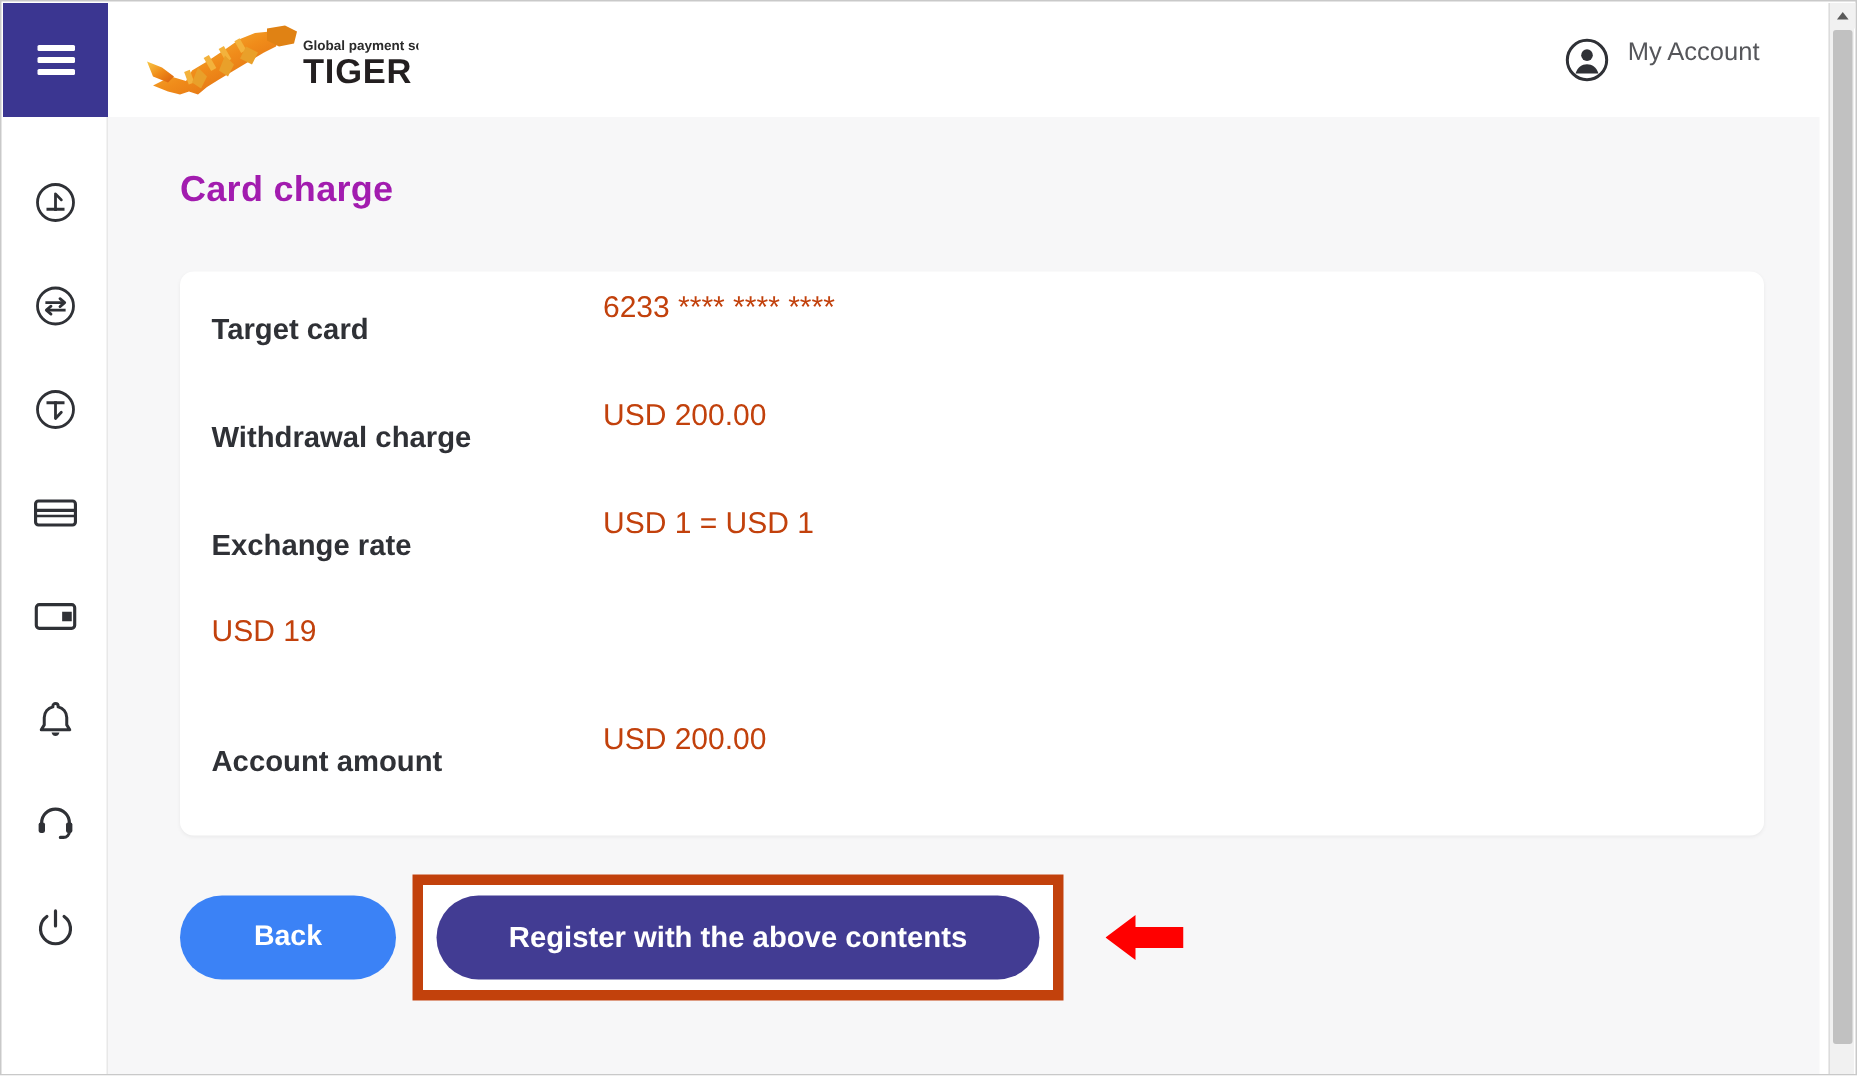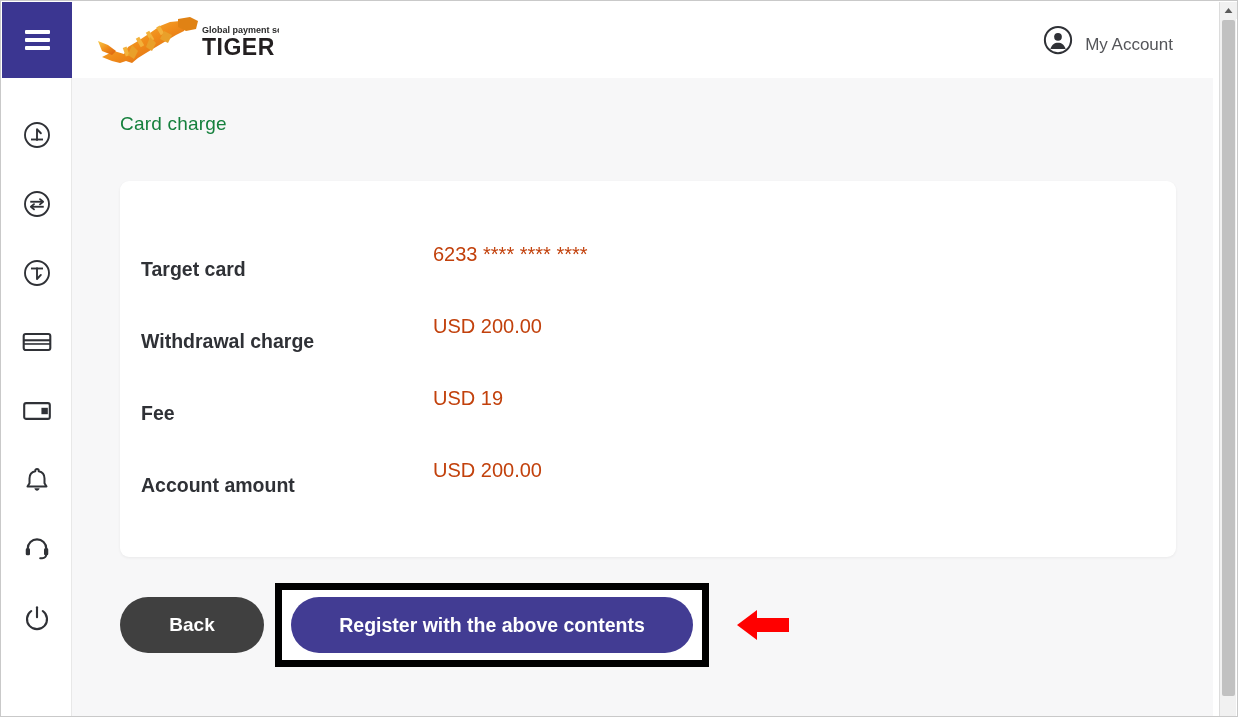--- a/index.html
+++ b/index.html
@@ -59,21 +59,21 @@
     align-items: center;
     margin-left: 22px;
     cursor: pointer;
   }
   .logo-svg { display: block; }
 
   .account {
     margin-left: auto;
     margin-right: 40px;
     display: flex;
-    align-items: flex-end;
+    align-items: flex-start;
     gap: 12px;
     cursor: pointer;
   }
   .account-icon { width: 30px; height: 30px; display: block; }
   .account-label {
     font-size: 17px;
     color: #55565a;
     font-family: "Liberation Sans", sans-serif;
   }
 
@@ -110,44 +110,43 @@
     top: 77px;
     left: 71px;
     width: 1141px;
     height: 639px;
     background: #f7f7f8;
     overflow: hidden;
   }
 
   .page-title {
     margin: 35px 0 0 48px;
-    font-size: 19px;
-    font-weight: normal;
-    color: #15803d;
+    font-size: 24px;
+    font-weight: bold;
+    color: #a21caf;
     letter-spacing: 0.2px;
   }
 
   .card {
     position: absolute;
     top: 103px;
     left: 48px;
     width: 1056px;
     height: 376px;
     background: #ffffff;
     border-radius: 9px;
     box-shadow: 0 1px 3px rgba(0,0,0,0.06);
     padding: 28px 0 0 0;
   }
 
   .row {
     display: flex;
-    align-items: flex-end;
+    align-items: flex-start;
     height: 72px;
     padding-left: 21px;
-    gap: 31px;
   }
   .row-label {
     width: 261px;
     font-size: 19.5px;
     font-weight: bold;
     color: #2f3136;
   }
   .row-value {
     font-size: 20px;
     color: #c2410c;
@@ -162,32 +161,32 @@
     top: 505px;
     left: 48px;
     display: flex;
     align-items: center;
   }
 
   .btn-back {
     width: 144px;
     height: 56px;
     border-radius: 28px;
-    background: #404040;
+    background: #3b82f6;
     color: #ffffff;
     font-size: 19px;
     font-weight: bold;
     border: none;
     cursor: pointer;
     font-family: "Liberation Sans", sans-serif;
   }
 
   .highlight-box {
     margin-left: 11px;
-    border: 7px solid #000000;
+    border: 7px solid #c2410c;
     background: #ffffff;
     padding: 7px 9px;
     display: flex;
     align-items: center;
   }
 
   .btn-register {
     width: 402px;
     height: 56px;
     border-radius: 28px;
@@ -364,21 +363,24 @@
     <div class="card">
       <div class="row">
         <div class="row-label">Target card</div>
         <div class="row-value">6233 **** **** ****</div>
       </div>
       <div class="row">
         <div class="row-label">Withdrawal charge</div>
         <div class="row-value">USD 200.00</div>
       </div>
       <div class="row">
-        <div class="row-label">Fee</div>
+        <div class="row-label">Exchange rate</div>
+        <div class="row-value">USD 1 = USD 1</div>
+      </div>
+      <div class="row">
         <div class="row-value">USD 19</div>
       </div>
       <div class="row">
         <div class="row-label">Account amount</div>
         <div class="row-value">USD 200.00</div>
       </div>
     </div>
 
     <div class="btn-bar">
       <button class="btn-back">Back</button>

